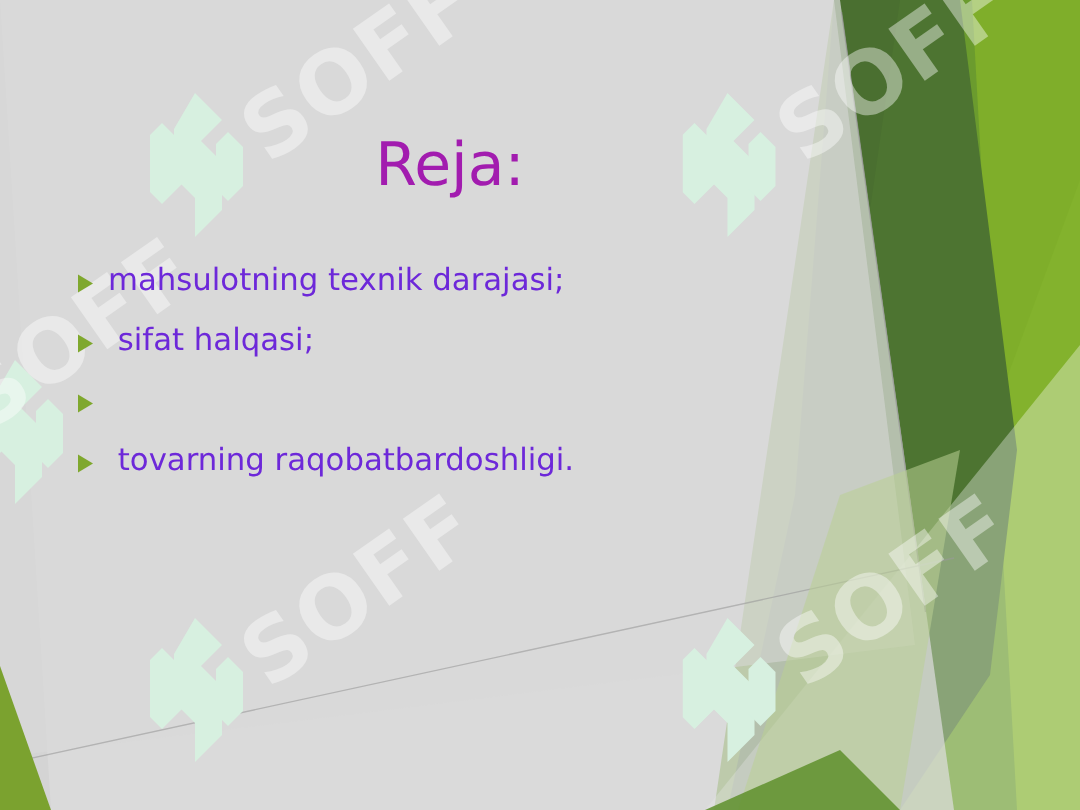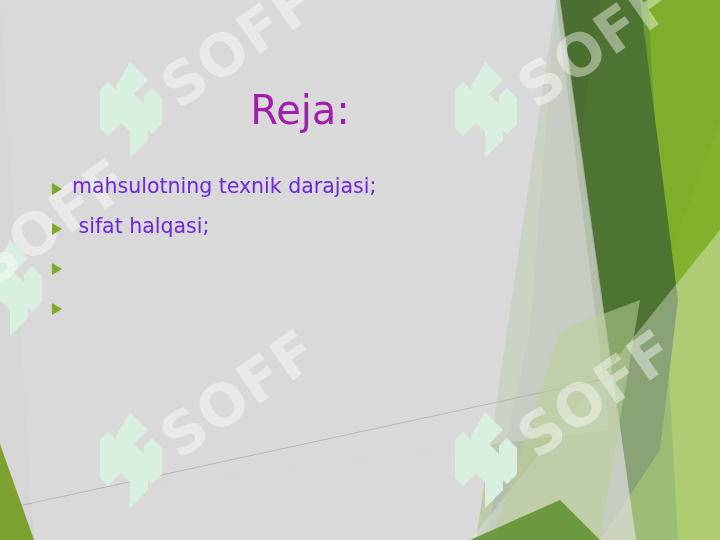--- a/index.html
+++ b/index.html
@@ -195,17 +195,18 @@
       </li>
       <li class="bullet-row">
         <span class="bullet-marker">
           <span class="tri"></span>
         </span>
       </li>
       <li class="bullet-row">
         <span class="bullet-marker">
           <span class="tri"></span>
         </span>
+        <span class="bullet-text"> tovarning raqobatbardoshligi.</span>
       </li>
     </ul>
 
   </div>
 </div>
 
 </body></html>

